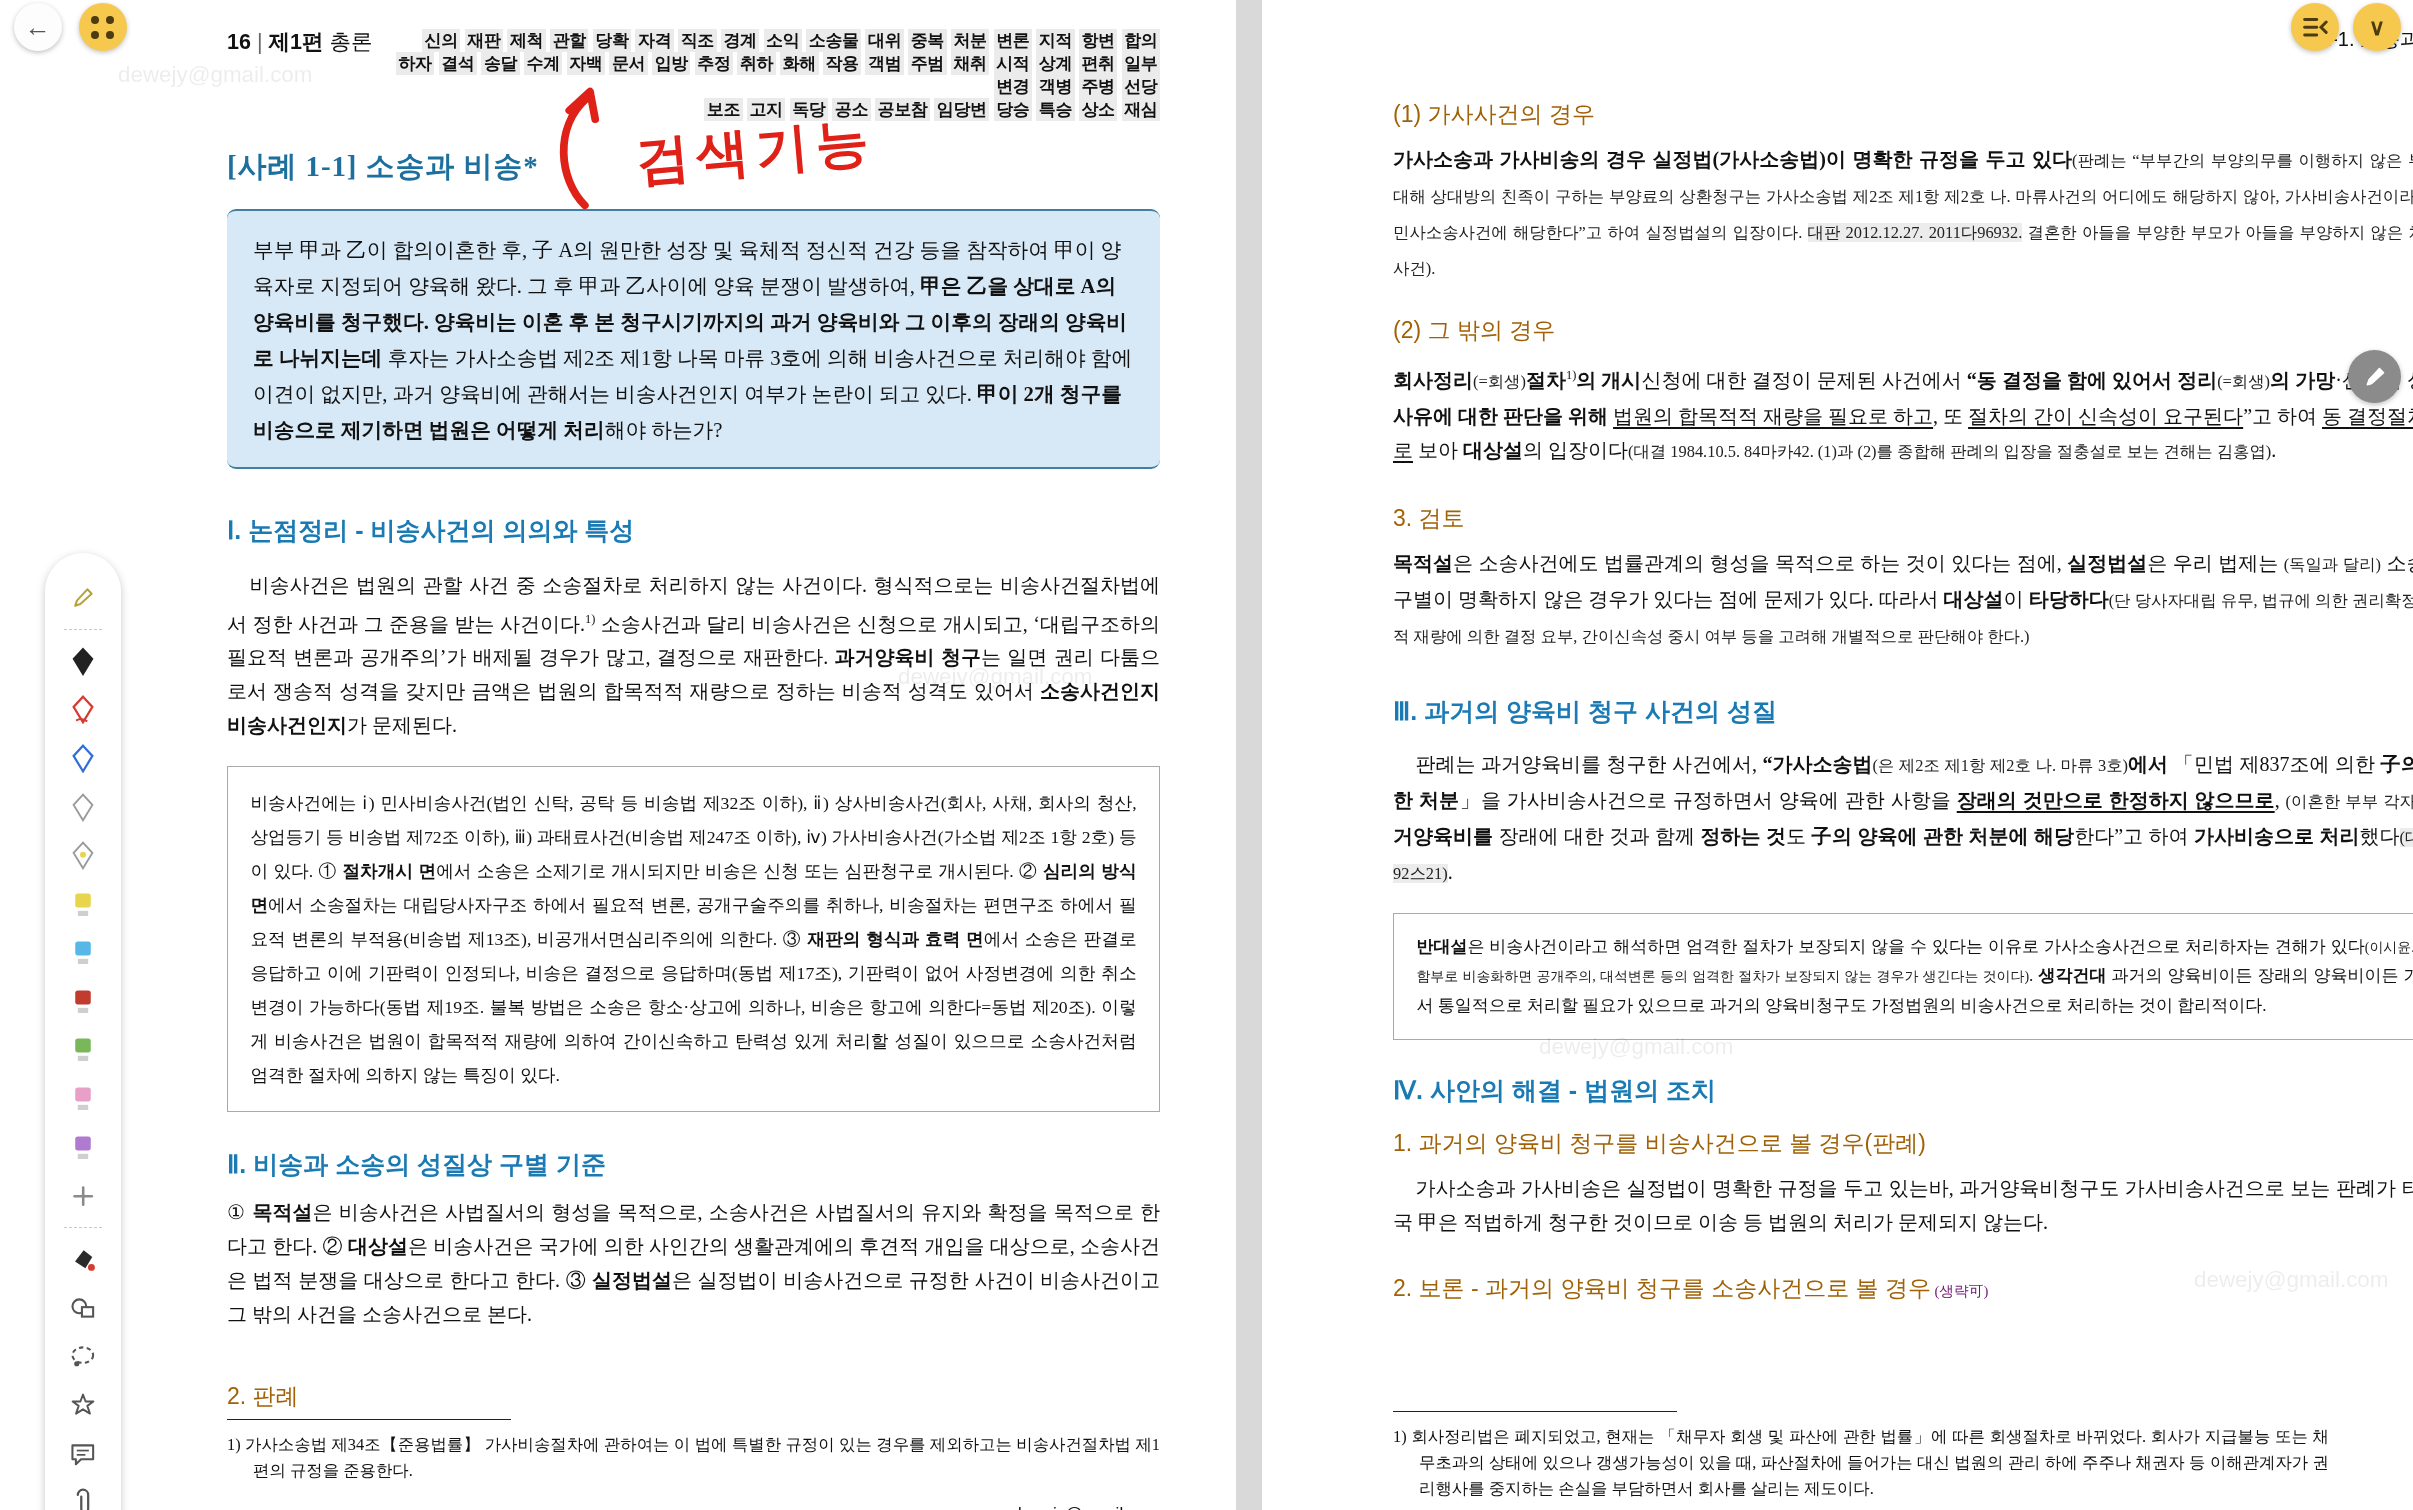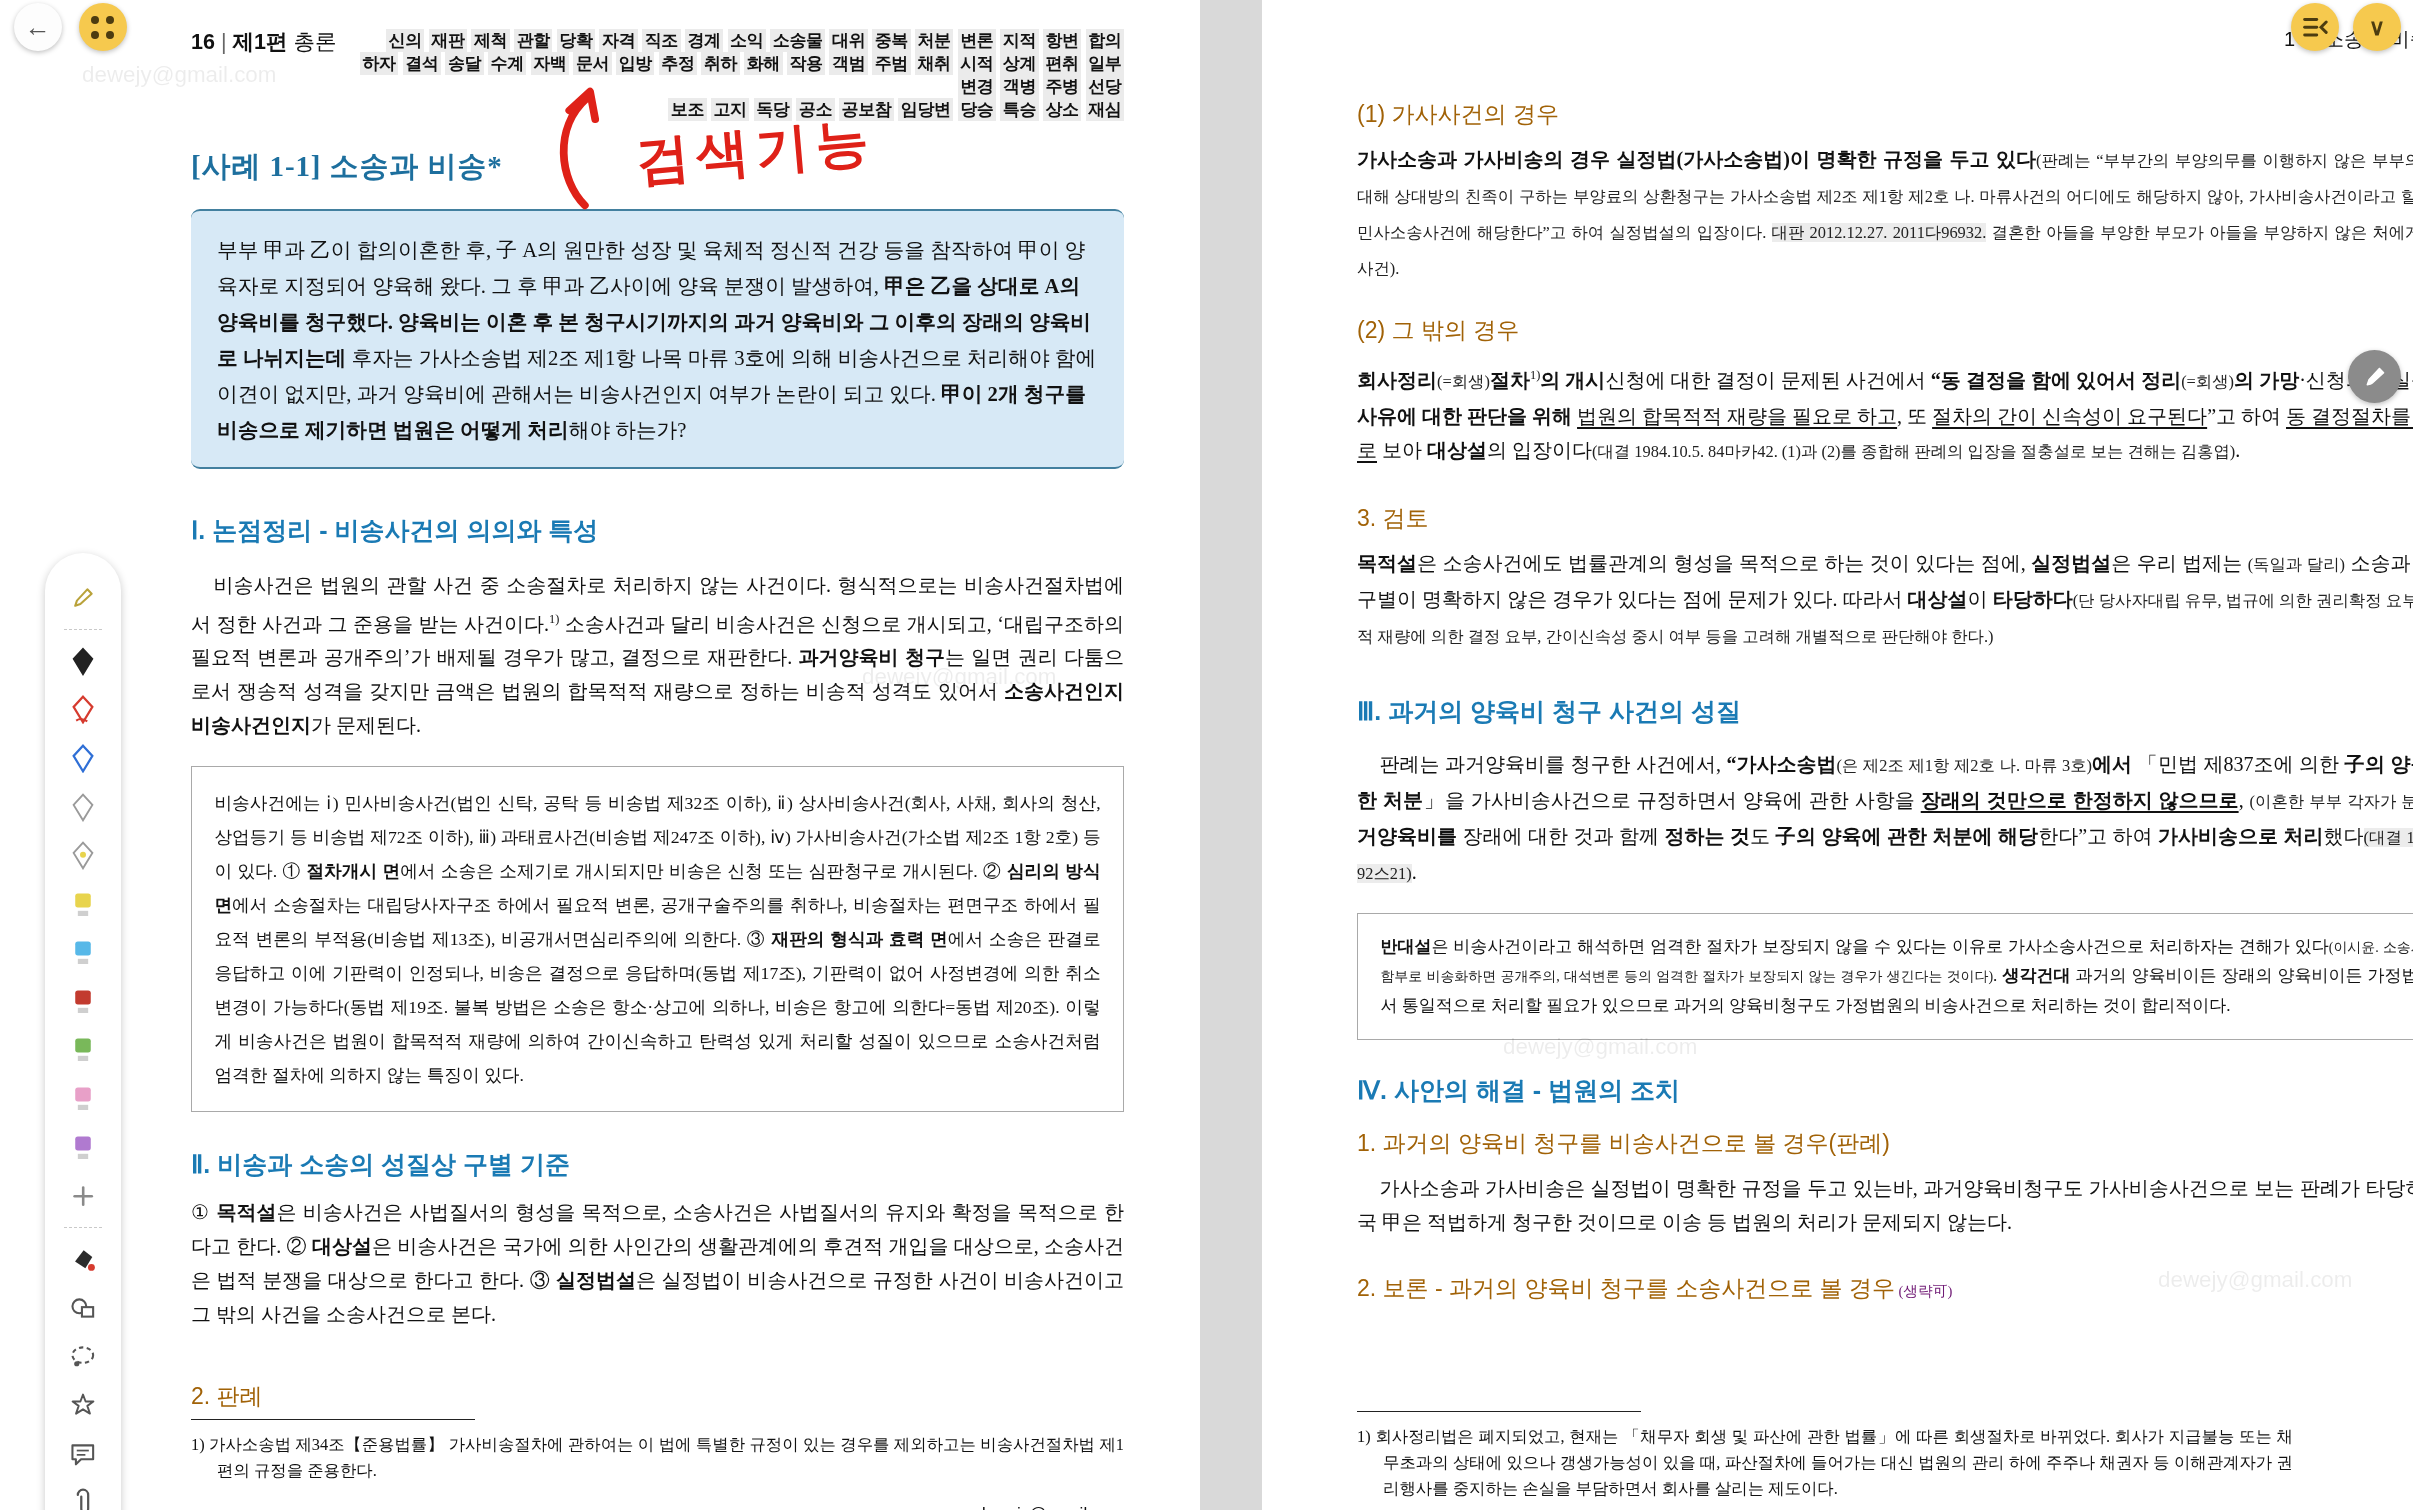--- a/index.html
+++ b/index.html
@@ -1,18 +1,18 @@
 <!DOCTYPE html>
 <html style="font-size:13.8px"><head>
 <meta charset="utf-8">
 <style>
   html,body{margin:0;padding:0;}
   body{width:2413px;height:1510px;position:relative;background:#d9d9d9;overflow:hidden;
        font-family:"Liberation Serif",serif;color:#111;}
-  .page{position:absolute;top:0;height:1510px;background:#ffffff;}
+  .page{position:absolute;top:0;height:1510px;background:#ffffff;padding-left:36px;}
   #page-left{left:0;width:1200px;}
   #page-right{left:1238px;width:1278px;margin-left:24px;}
   .page-inner{position:relative;height:100%;}
   #page-left .page-inner{padding:29px 76px 0 191px;}
   #page-right .page-inner{padding:26px 64px 0 95px;}
 
   
   .lp-header{display:flex;align-items:flex-start;font-family:"Liberation Sans",sans-serif;}
   .lp-header-left{white-space:nowrap;font-size:21.5px;line-height:26px;}
   .kw-block{flex:1;text-align:right;margin-left:13.8px;}

